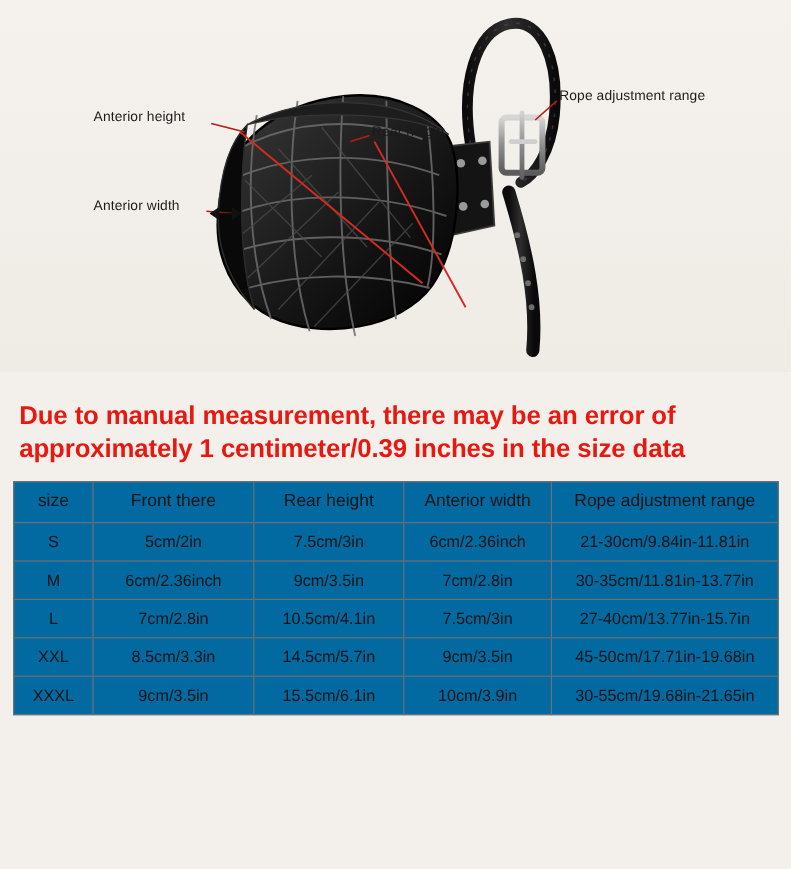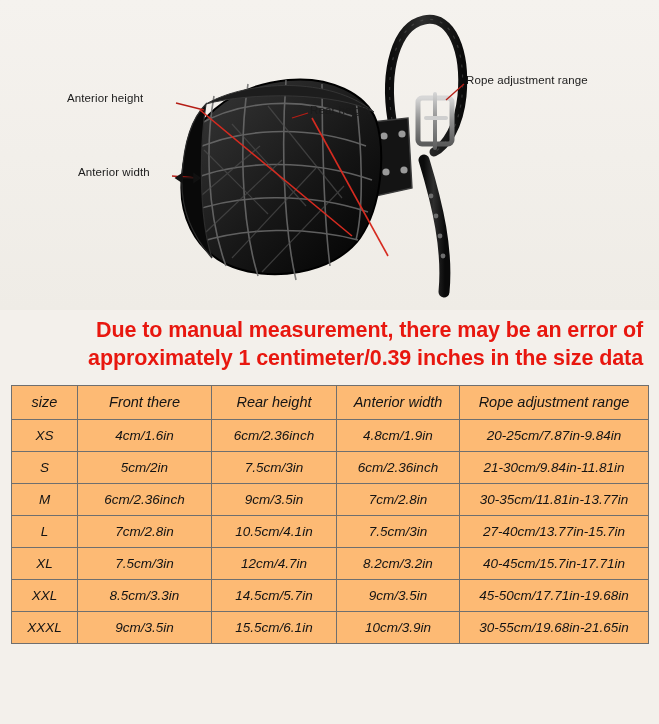--- a/index.html
+++ b/index.html
@@ -31,48 +31,47 @@
   }
 
   .callout {
     position: absolute;
     font-family: "Liberation Sans", sans-serif;
     font-size: 11.5px;
     color: #1b1b1b;
     white-space: nowrap;
     letter-spacing: 0.1px;
   }
-  .callout-anterior-height { left: 67px;  top: 92px; }
+  .callout-anterior-height { left: 78px;  top: 92px; }
   .callout-anterior-width  { left: 78px;  top: 166px; }
   .callout-rear-height     { left: 310px; top: 104px; }
   .callout-rope            { left: 466px; top: 74px; }
 
   
   .warning {
-    margin: 6px 0 0 0;
+    margin: 22px 0 0 0;
     padding: 0 16px;
-    text-align: right;
+    text-align: left;
     color: #e8170f;
     font-size: 21.5px;
     font-weight: bold;
     line-height: 1.32;
     letter-spacing: -0.1px;
   }
   .warning-line { display: block; }
 
   
   .table-wrap {
     padding: 12px 11px 0 11px;
   }
   table.size-table {
     border-collapse: collapse;
     width: 637px;
-    background: #fdba74;
+    background: #0369a1;
     table-layout: fixed;
-    font-style: italic;
   }
   table.size-table th,
   table.size-table td {
     border: 1px solid #6f6f6f;
     text-align: center;
     font-size: 13.5px;
     color: #141414;
     font-weight: normal;
     height: 31px;
     padding: 0 2px;
@@ -216,27 +215,20 @@
       <tr>
         <th>size</th>
         <th>Front there</th>
         <th>Rear height</th>
         <th>Anterior width</th>
         <th>Rope adjustment range</th>
       </tr>
     </thead>
     <tbody>
       <tr>
-        <td class="cell-size">XS</td>
-        <td>4cm/1.6in</td>
-        <td>6cm/2.36inch</td>
-        <td>4.8cm/1.9in</td>
-        <td>20-25cm/7.87in-9.84in</td>
-      </tr>
-      <tr>
         <td class="cell-size">S</td>
         <td>5cm/2in</td>
         <td>7.5cm/3in</td>
         <td>6cm/2.36inch</td>
         <td>21-30cm/9.84in-11.81in</td>
       </tr>
       <tr>
         <td class="cell-size">M</td>
         <td>6cm/2.36inch</td>
         <td>9cm/3.5in</td>
@@ -244,27 +236,20 @@
         <td>30-35cm/11.81in-13.77in</td>
       </tr>
       <tr>
         <td class="cell-size">L</td>
         <td>7cm/2.8in</td>
         <td>10.5cm/4.1in</td>
         <td>7.5cm/3in</td>
         <td>27-40cm/13.77in-15.7in</td>
       </tr>
       <tr>
-        <td class="cell-size">XL</td>
-        <td>7.5cm/3in</td>
-        <td>12cm/4.7in</td>
-        <td>8.2cm/3.2in</td>
-        <td>40-45cm/15.7in-17.71in</td>
-      </tr>
-      <tr>
         <td class="cell-size">XXL</td>
         <td>8.5cm/3.3in</td>
         <td>14.5cm/5.7in</td>
         <td>9cm/3.5in</td>
         <td>45-50cm/17.71in-19.68in</td>
       </tr>
       <tr>
         <td class="cell-size">XXXL</td>
         <td>9cm/3.5in</td>
         <td>15.5cm/6.1in</td>

